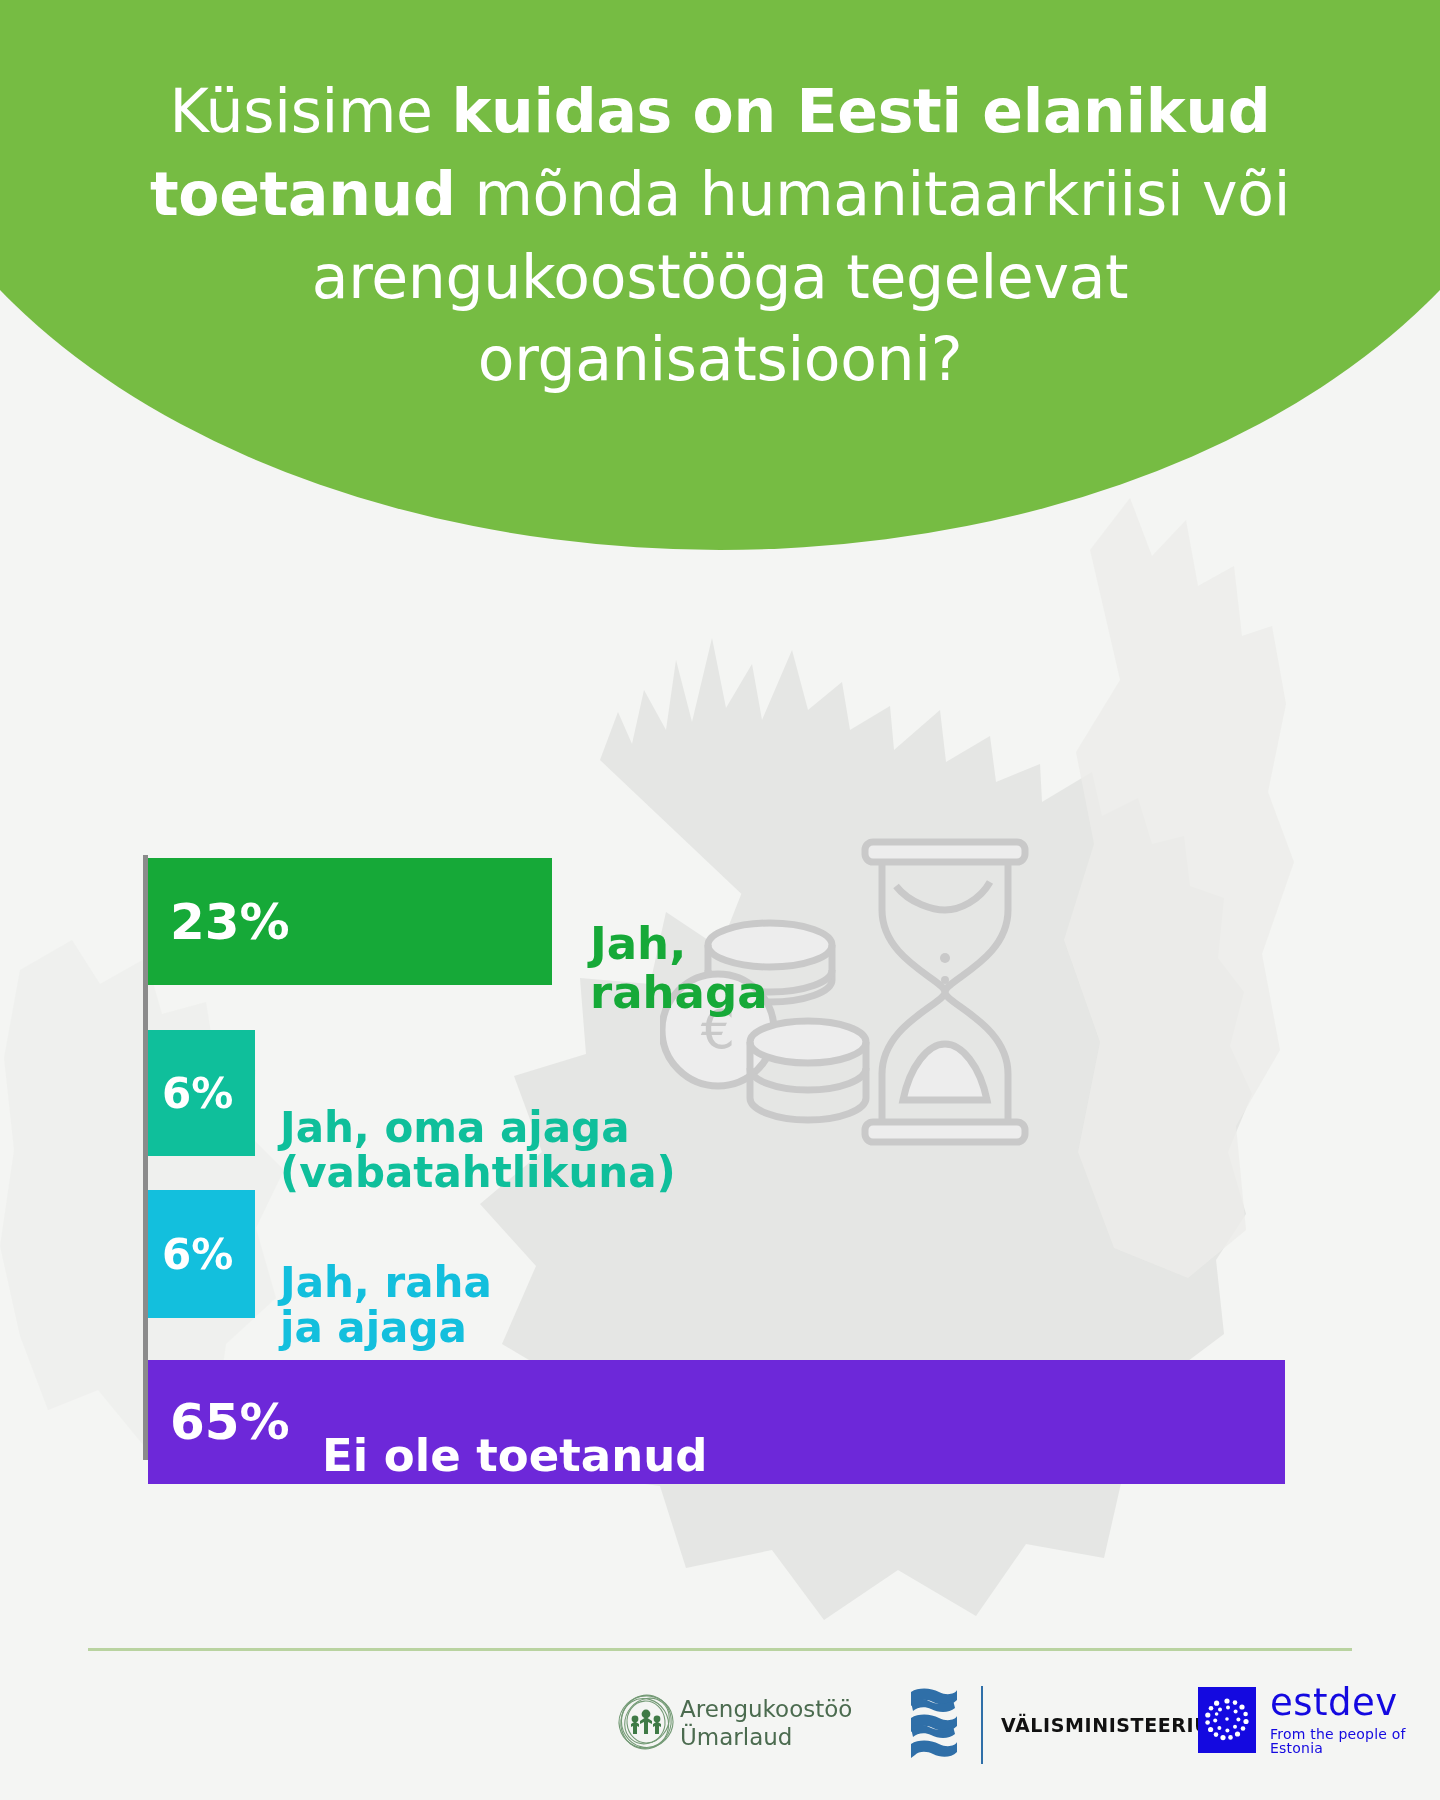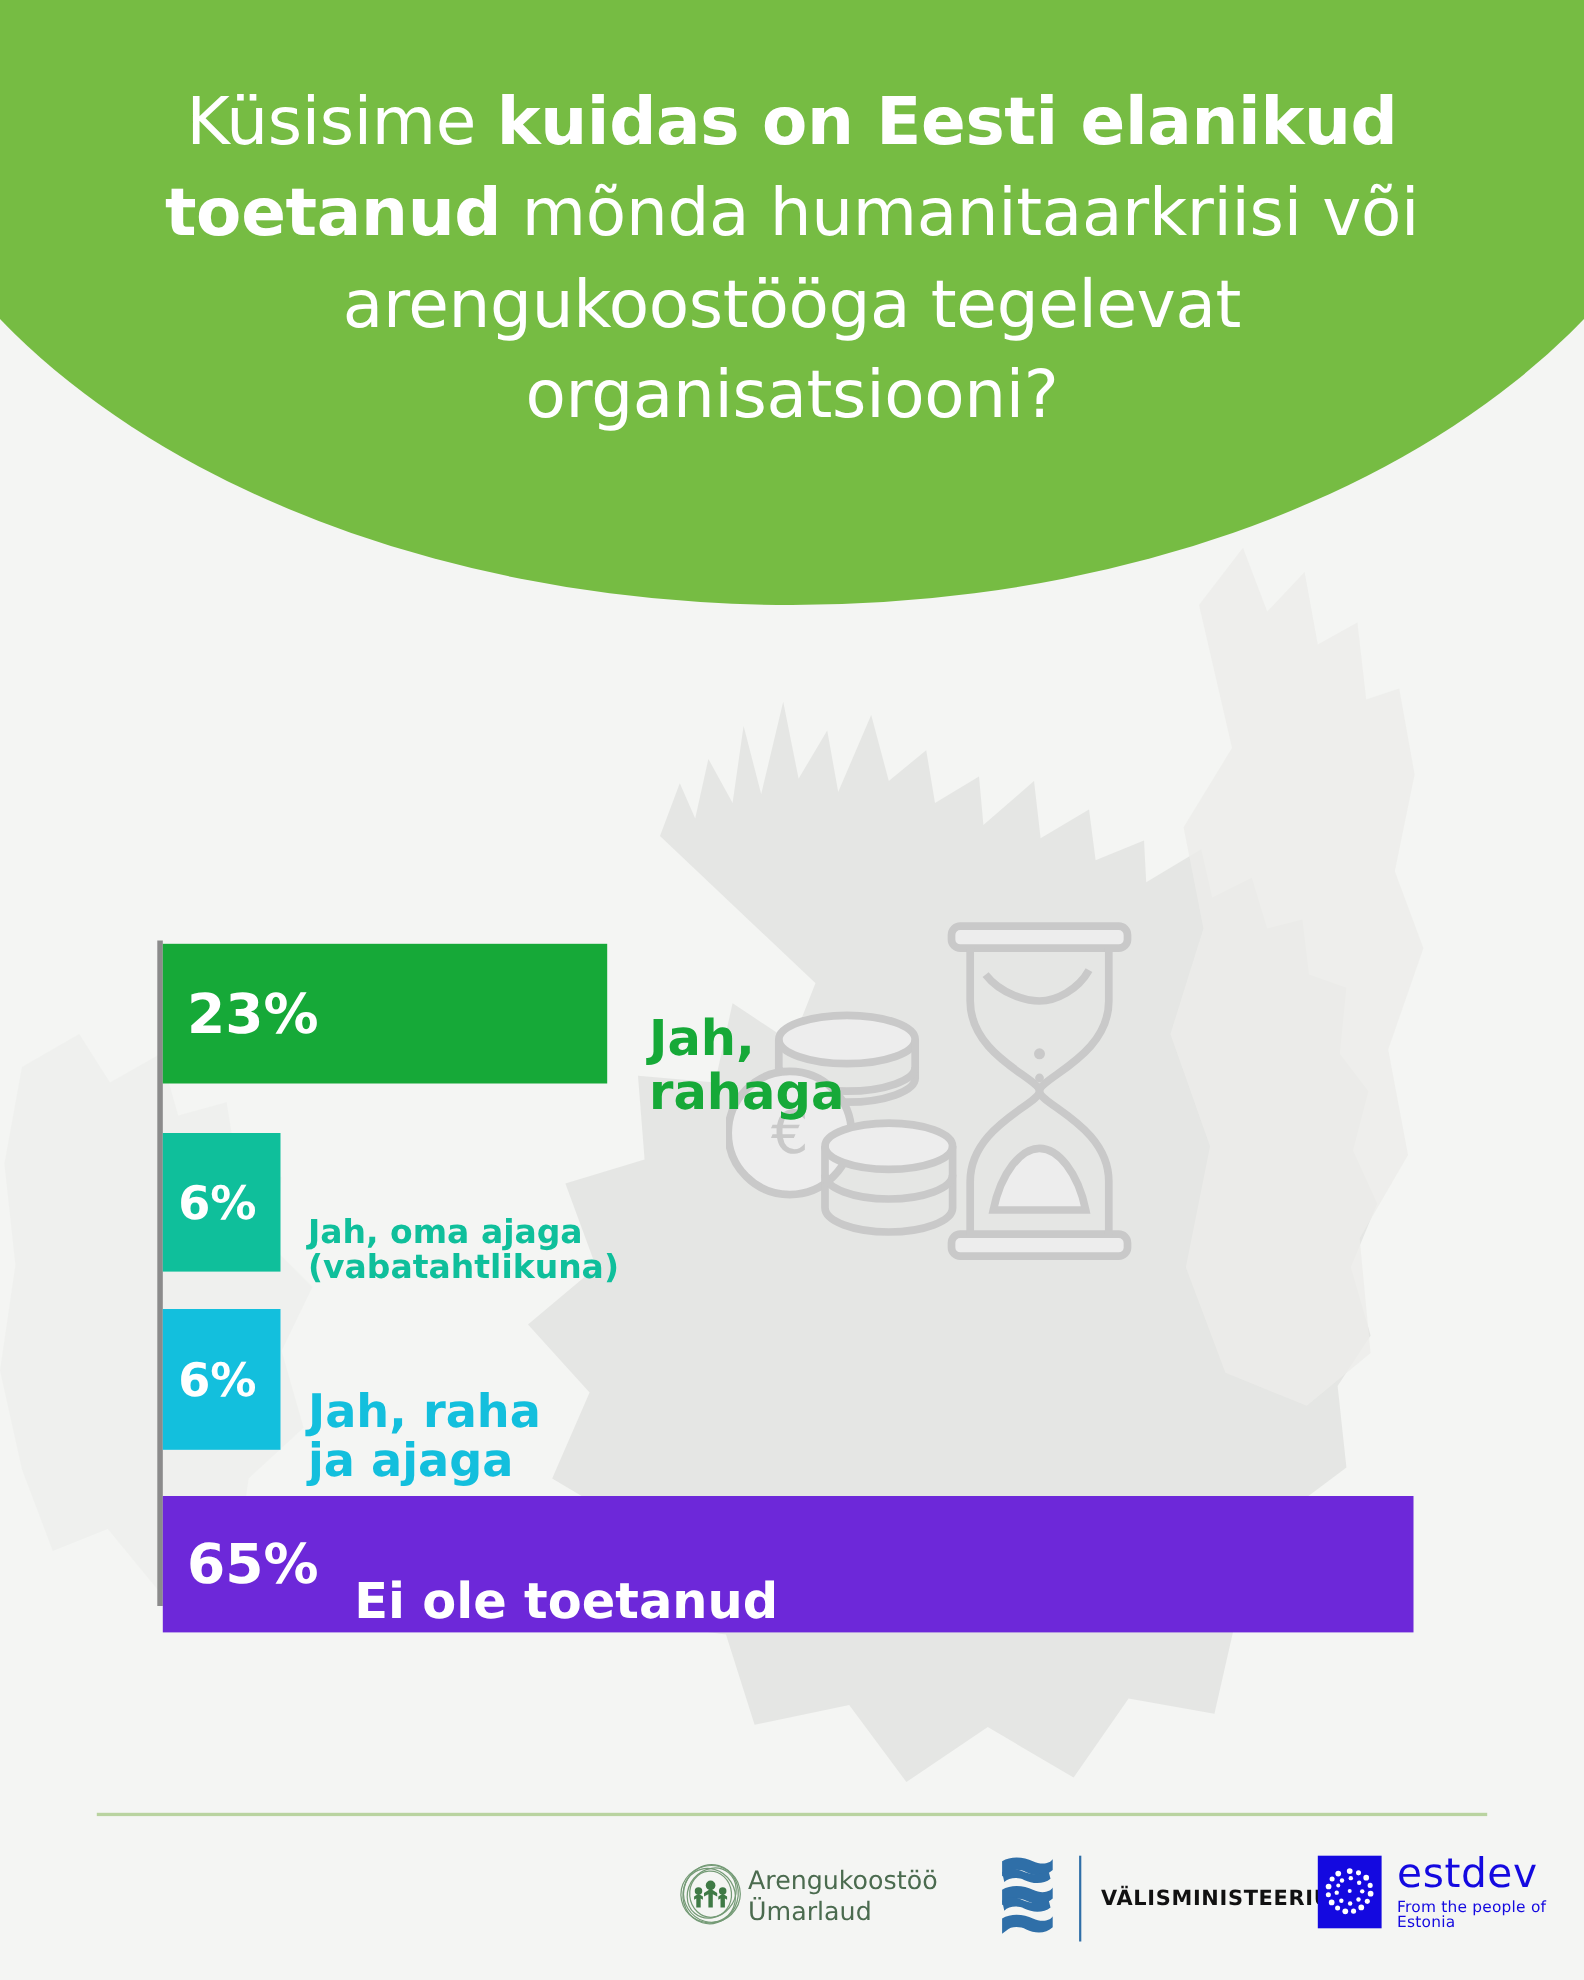--- a/index.html
+++ b/index.html
@@ -128,21 +128,21 @@
   
   #bar-1 {
     left: 148px; top: 1030px; width: 107px; height: 126px;
     background: #0fbf9b;
     padding-left: 14px;
   }
   #bar-1 .bar-value { font-size: 42px; }
   #label-1 {
     left: 280px; top: 1065px;
     color: #0fbf9b;
-    font-size: 30px;
+    font-size: 42px;
   }
 
   
   #bar-2 {
     left: 148px; top: 1190px; width: 107px; height: 128px;
     background: #13bfdd;
     padding-left: 14px;
   }
   #bar-2 .bar-value { font-size: 42px; }
   #label-2 {

